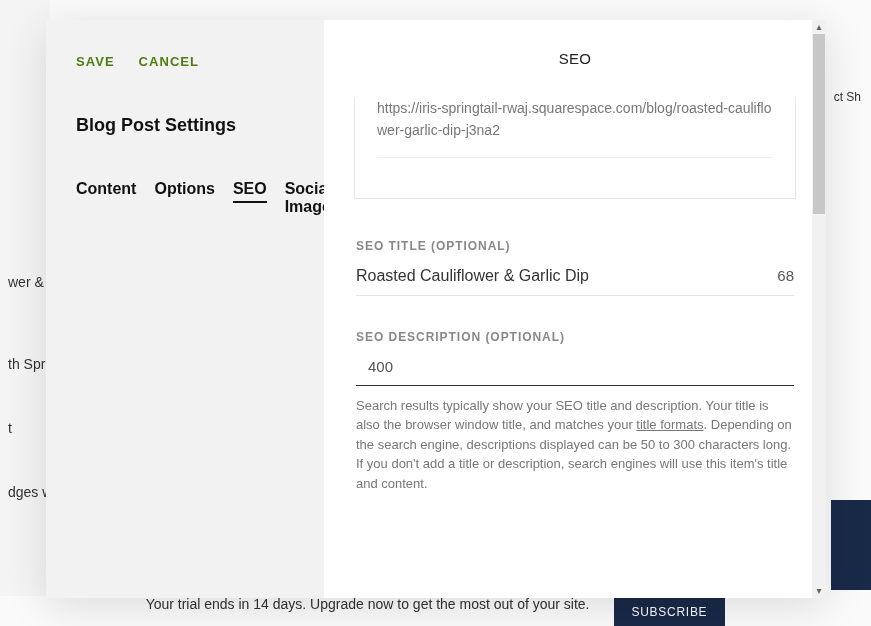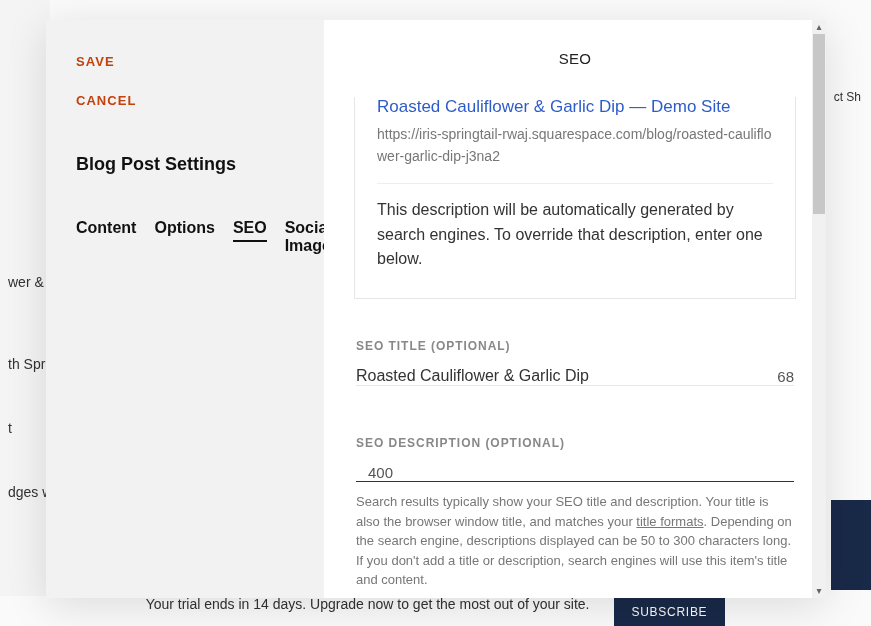--- a/index.html
+++ b/index.html
@@ -59,21 +59,21 @@
 .scroll-arrow.bot { bottom: 1px; }
 
 .modal-left {
   width: 278px; background: #f2f2f2; padding: 34px 30px;
 }
 .modal-right {
   flex: 1; background: #fff; padding: 24px 20px 24px 20px; position: relative;
 }
 .modal-left-actions {
   display: flex; gap: 24px; font-size: 13px; letter-spacing: 0.08em;
-  font-weight: 600; color: #c2410c; margin-bottom: 46px; flex-direction: column;
+  font-weight: 600; color: #4d7c0f; margin-bottom: 46px;
 }
 .modal-left-actions span { cursor: pointer; }
 .modal-title {
   font-size: 18px; font-weight: 700; color: #111; margin-bottom: 44px;
 }
 .tab-list { display: flex; flex-direction: row; gap: 18px; }
 .tab-item {
   font-size: 16px; font-weight: 700; color: #111; cursor: pointer;
   align-self: flex-start;
 }
@@ -94,28 +94,28 @@
 }
 .preview-url {
   color: #777; font-size: 14px; line-height: 1.6; margin-bottom: 15px;
   word-break: break-all;
 }
 .preview-divider { border: none; border-top: 1px solid #eee; margin-bottom: 14px; }
 .preview-desc {
   color: #333; font-size: 16px; line-height: 1.55;
 }
 
-.field { margin: 0 12px 50px 12px; }
+.field { margin: 0 12px 34px 12px; }
 .field-label {
   font-size: 12px; letter-spacing: 0.08em; color: #888; font-weight: 600;
   margin-bottom: 14px;
 }
 .field-row {
   display: flex; align-items: center; justify-content: space-between;
-  border-bottom: 1px solid #e6e6e6; 
+  border-bottom: 1px solid #e6e6e6; padding-bottom: 10px;
 }
 .field-row.dark { border-bottom: 1px solid #333; }
 .field-input {
   border: none; outline: none; font-size: 16px; color: #333; flex: 1;
   background: transparent;
 }
 .field-input::placeholder { color: #888; }
 .field-count { font-size: 15px; color: #555; padding-left: 12px; }
 
 .field-help {
@@ -164,24 +164,22 @@
       <span class="tab-item">Share</span>
       <span class="tab-item">Location</span>
     </nav>
   </div>
 
   <div class="modal-right">
 
     <div class="panel-title">SEO</div>
 
     <div class="preview-card">
-      <div class="preview-title">Roasted Cauliflower &amp; Garlic Dip — Demo Site</div>
       <div class="preview-url">https://iris-springtail-rwaj.squarespace.com/blog/roasted-cauliflower-garlic-dip-j3na2</div>
       <hr class="preview-divider">
-      <div class="preview-desc">This description will be automatically generated by search engines. To override that description, enter one below.</div>
     </div>
 
     <div class="field">
       <div class="field-label">SEO TITLE (OPTIONAL)</div>
       <div class="field-row">
         <input class="field-input" type="text" value="Roasted Cauliflower &amp; Garlic Dip" style="">
         <span class="field-count">68</span>
       </div>
     </div>
 

